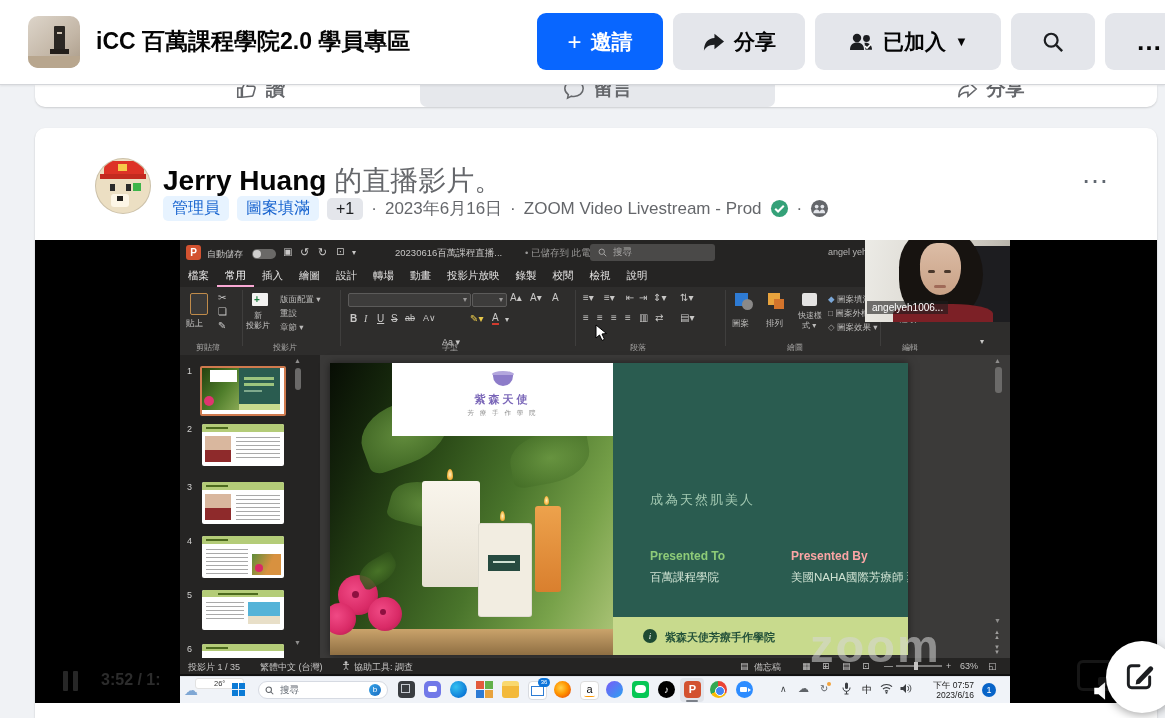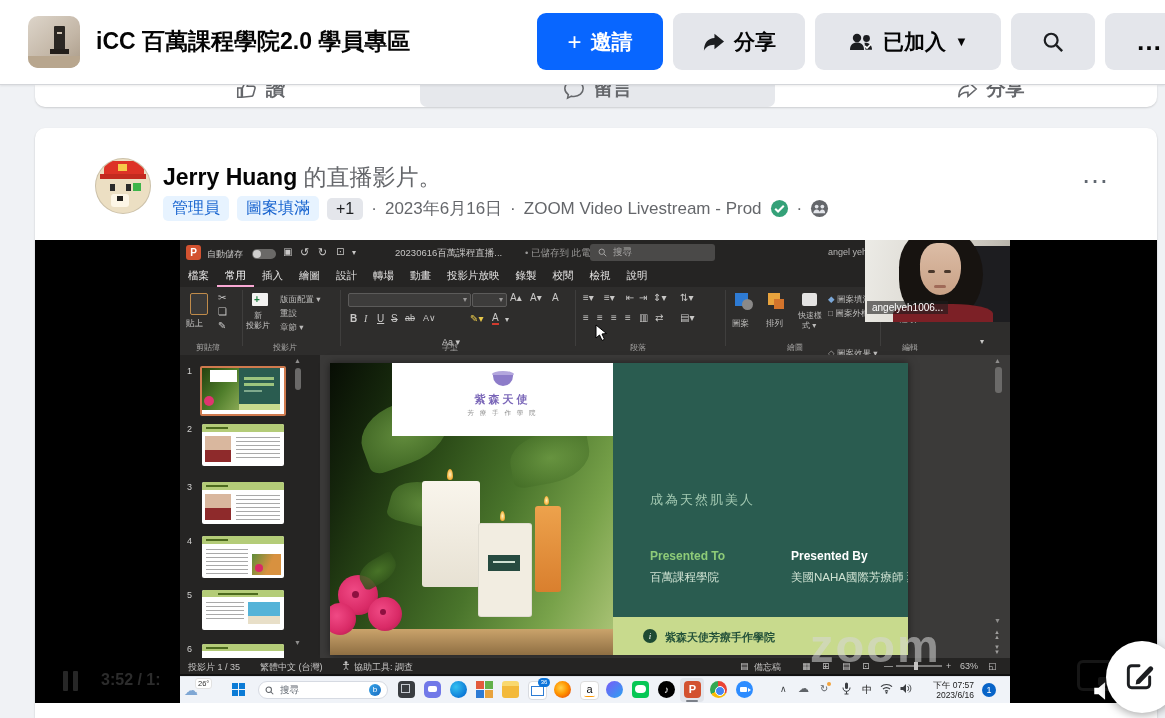--- a/index.html
+++ b/index.html
@@ -18,21 +18,21 @@
   
   .prev-card{position:absolute;left:35px;top:85px;width:1122px;height:22px;background:#fff;
              border-radius:0 0 10px 10px;overflow:hidden;box-shadow:0 1px 2px rgba(0,0,0,.15);}
   .pact{position:absolute;top:-14px;height:36px;display:flex;align-items:center;justify-content:center;
         gap:9px;color:#65676b;font-size:19px;font-weight:600;}
   
   .post-card{position:absolute;left:35px;top:128px;width:1122px;height:590px;background:#fff;
              border-radius:10px 10px 0 0;box-shadow:0 1px 2px rgba(0,0,0,.2);overflow:hidden;}
   .dog-avatar{position:absolute;left:60px;top:30px;width:54px;height:54px;border-radius:50%;
               background:#ecdfc3;overflow:hidden;border:1px solid #0002;}
-  .post-name{position:absolute;left:128px;top:34px;font-size:23px;color:#65676b;}
+  .post-name{position:absolute;left:128px;top:34px;font-size:28px;color:#65676b;}
   .post-name b{color:#050505;font-weight:bold;}
   .badges{position:absolute;left:128px;top:68px;display:flex;align-items:center;gap:8px;
           font-size:17px;color:#65676b;}
   .badge{background:#e7f3ff;color:#1763cf;font-size:16px;padding:2px 9px;border-radius:5px;}
   .badge.gray{background:#e4e6eb;color:#1c1e21;}
   .post-more{position:absolute;left:1046px;top:30px;font-size:28px;color:#606770;letter-spacing:2px;}
   
   .video{position:absolute;left:0;top:112px;width:1122px;height:463px;background:#000;}
   .sshare{position:absolute;left:145px;top:0;width:830px;height:463px;background:#111;overflow:hidden;
           font-family:"Liberation Sans","DejaVu Sans",sans-serif;}
@@ -316,21 +316,21 @@
         <span class="rsmall" style="left:552px;top:31px;">圖案</span>
         <div class="abs" style="left:588px;top:6px;width:12px;height:12px;background:#e8a33d;">
           <div class="abs" style="left:6px;top:6px;width:10px;height:10px;background:#d3742c;"></div>
         </div>
         <span class="rsmall" style="left:586px;top:31px;">排列</span>
         <div class="abs" style="left:622px;top:6px;width:15px;height:13px;background:#e4e3e2;border-radius:2px;"></div>
         <span class="rsmall" style="left:618px;top:23px;font-size:8px;">快速樣</span>
         <span class="rsmall" style="left:622px;top:33px;font-size:8px;">式 ▾</span>
         <span class="rsmall" style="left:648px;top:7px;"><span style="color:#7aa7d8;">◆ </span><span>圖案填滿 ▾</span></span>
         <span class="rsmall" style="left:648px;top:21px;"><span style="color:#b8b7b6;">□ </span><span>圖案外框 ▾</span></span>
-        <span class="rsmall" style="left:648px;top:35px;margin-top:26px;"><span style="color:#9a9998;">◇ </span><span>圖案效果 ▾</span></span>
+        <span class="rsmall" style="left:648px;top:35px;"><span style="color:#9a9998;">◇ </span><span>圖案效果 ▾</span></span>
         <div class="glabel" style="left:585px;">繪圖</div>
         <div class="gdiv" style="left:700px;"></div>
 
         <span class="rsmall" style="left:710px;top:27px;"><span style="font-size:9px;">▻ </span><span>選取 ▾</span></span>
         <div class="glabel" style="left:700px;">編輯</div>
         <span class="rbtn" style="left:800px;top:50px;font-size:8px;">▾</span>
       </div>
 
       <div class="pbody">
         <div class="thumbpanel">
@@ -419,21 +419,21 @@
                 <div style="width:22px;height:6px;background:#b3a6dd;border-radius:50%;margin:0 auto;"></div>
                 <div style="width:20px;height:11px;background:#8d7cc9;border-radius:0 0 10px 10px;margin:-2px auto 0;"></div>
               </div>
               <div style="font-size:11px;letter-spacing:3px;color:#7a66b8;font-weight:bold;margin-top:2px;">紫森天使</div>
               <div style="font-size:6.5px;letter-spacing:2px;color:#8f8f8f;margin-top:2px;">芳 療 手 作 學 院</div>
             </div>
             <div class="teal">
               <div class="abs" style="left:37px;top:128px;font-size:13px;letter-spacing:2px;color:#a3c9b2;">成為天然肌美人</div>
               <div class="abs" style="left:37px;top:186px;font-size:12px;font-weight:bold;color:#8ecb78;">Presented To</div>
               <div class="abs" style="left:37px;top:207px;font-size:11.5px;color:#cfe2d2;">百萬課程學院</div>
-              <div class="abs" style="left:178px;top:186px;font-size:12px;font-weight:bold;color:#ffffff;">Presented By</div>
+              <div class="abs" style="left:178px;top:186px;font-size:12px;font-weight:bold;color:#fca5a5;">Presented By</div>
               <div class="abs" style="left:178px;top:207px;font-size:11.5px;color:#cfe2d2;white-space:nowrap;">美國NAHA國際芳療師  葉鳳如</div>
             </div>
             <div class="sband">
               <div class="abs" style="left:30px;top:12px;width:14px;height:14px;border-radius:50%;background:#1d4a33;color:#fff;text-align:center;line-height:14px;font-size:9px;font-family:'Liberation Serif',serif;font-style:italic;">i</div>
               <div class="abs" style="left:52px;top:13px;font-size:11px;font-weight:bold;color:#24523a;">紫森天使芳療手作學院</div>
             </div>
           </div>
 
           <span class="abs" style="left:674px;top:2px;font-size:7px;color:#8f8e8d;">▲</span>
           <div class="abs" style="left:675px;top:12px;width:7px;height:26px;background:#6b6a69;border-radius:3px;"></div>
@@ -463,21 +463,21 @@
         <div class="abs" style="left:716px;top:7px;width:46px;height:2px;background:#7a7978;">
           <div class="abs" style="left:18px;top:-3px;width:4px;height:8px;background:#c6c5c4;"></div>
         </div>
         <span style="left:766px;">+</span>
         <span style="left:780px;">63%</span>
         <span style="left:808px;">◱</span>
       </div>
 
       <div class="wtaskbar">
         <span class="abs" style="left:4px;top:5px;font-size:14px;color:#7fa7d4;">☁</span>
-        <span class="abs" style="left:15px;top:1px;font-size:7.5px;color:#333;background:#fff;border:1px solid #e2e2e2;border-radius:3px;padding:0 2px;">26°</span>
+        <span class="abs" style="left:15px;top:1px;font-size:7.5px;color:#333;background:#fff;border:1px solid #e2e2e2;border-radius:3px;padding:0 18px;">26°</span>
         <div class="abs" style="left:52px;top:6px;width:14px;height:14px;">
           <div style="display:grid;grid-template-columns:6px 6px;grid-gap:1px;">
               <div style="width:6px;height:6px;background:#0c7bd6;"></div>
               <div style="width:6px;height:6px;background:#0c7bd6;"></div>
               <div style="width:6px;height:6px;background:#0c7bd6;"></div>
               <div style="width:6px;height:6px;background:#0c7bd6;"></div>
             </div>
         </div>
         <div class="abs" style="left:78px;top:4px;width:130px;height:18px;background:#fff;border:1px solid #d6dae2;border-radius:9px;display:flex;align-items:center;gap:6px;padding:0 6px;box-sizing:border-box;">
           <span>

